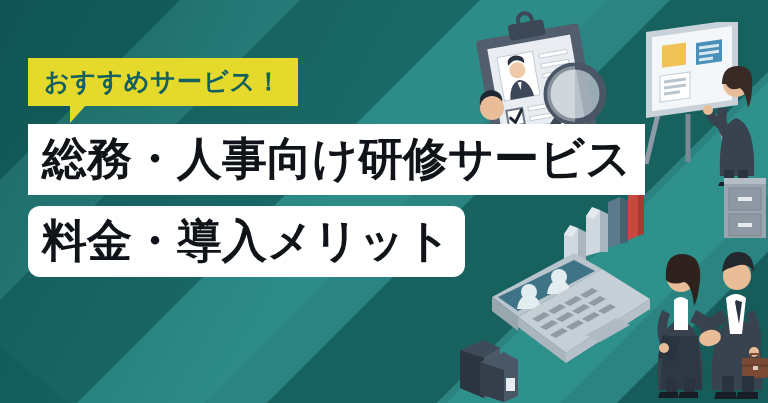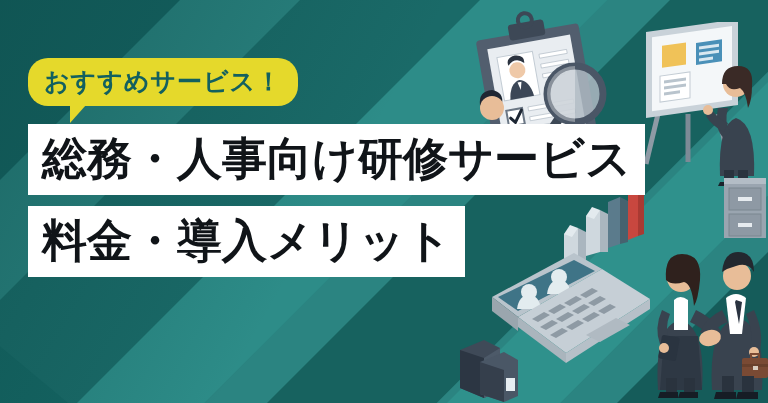--- a/index.html
+++ b/index.html
@@ -65,21 +65,20 @@
   .badge {
     background:#e5d92b;
     color:#13605f;
     font-size:25px;
     font-weight:bold;
     letter-spacing:1px;
     line-height:1;
     padding:11px 16px 12px 16px;
     display:inline-block;
     white-space:nowrap;
-    border-radius:20px;
   }
   .badge-tail {
     position:absolute; left:42px; bottom:-17px;
     width:0; height:0;
     border-left:16px solid #e5d92b;
     border-bottom:18px solid transparent;
   }
 
   
   .title-bar {
@@ -93,20 +92,21 @@
   }
   .title-1 {
     position:absolute; left:28px; top:124px;
     font-size:45px;
     padding:12px 14px 14px 14px;
   }
   .title-2 {
     position:absolute; left:28px; top:206px;
     font-size:45px;
     padding:12px 14px 14px 14px;
+    border-radius:12px;
   }
 
   .subtitle {
     position:absolute; left:30px; top:298px;
     color:#ffffff;
     font-size:22px;
     font-weight:bold;
     letter-spacing:.5px;
     white-space:nowrap;
     text-shadow:0 1px 2px rgba(0,0,0,.18);

